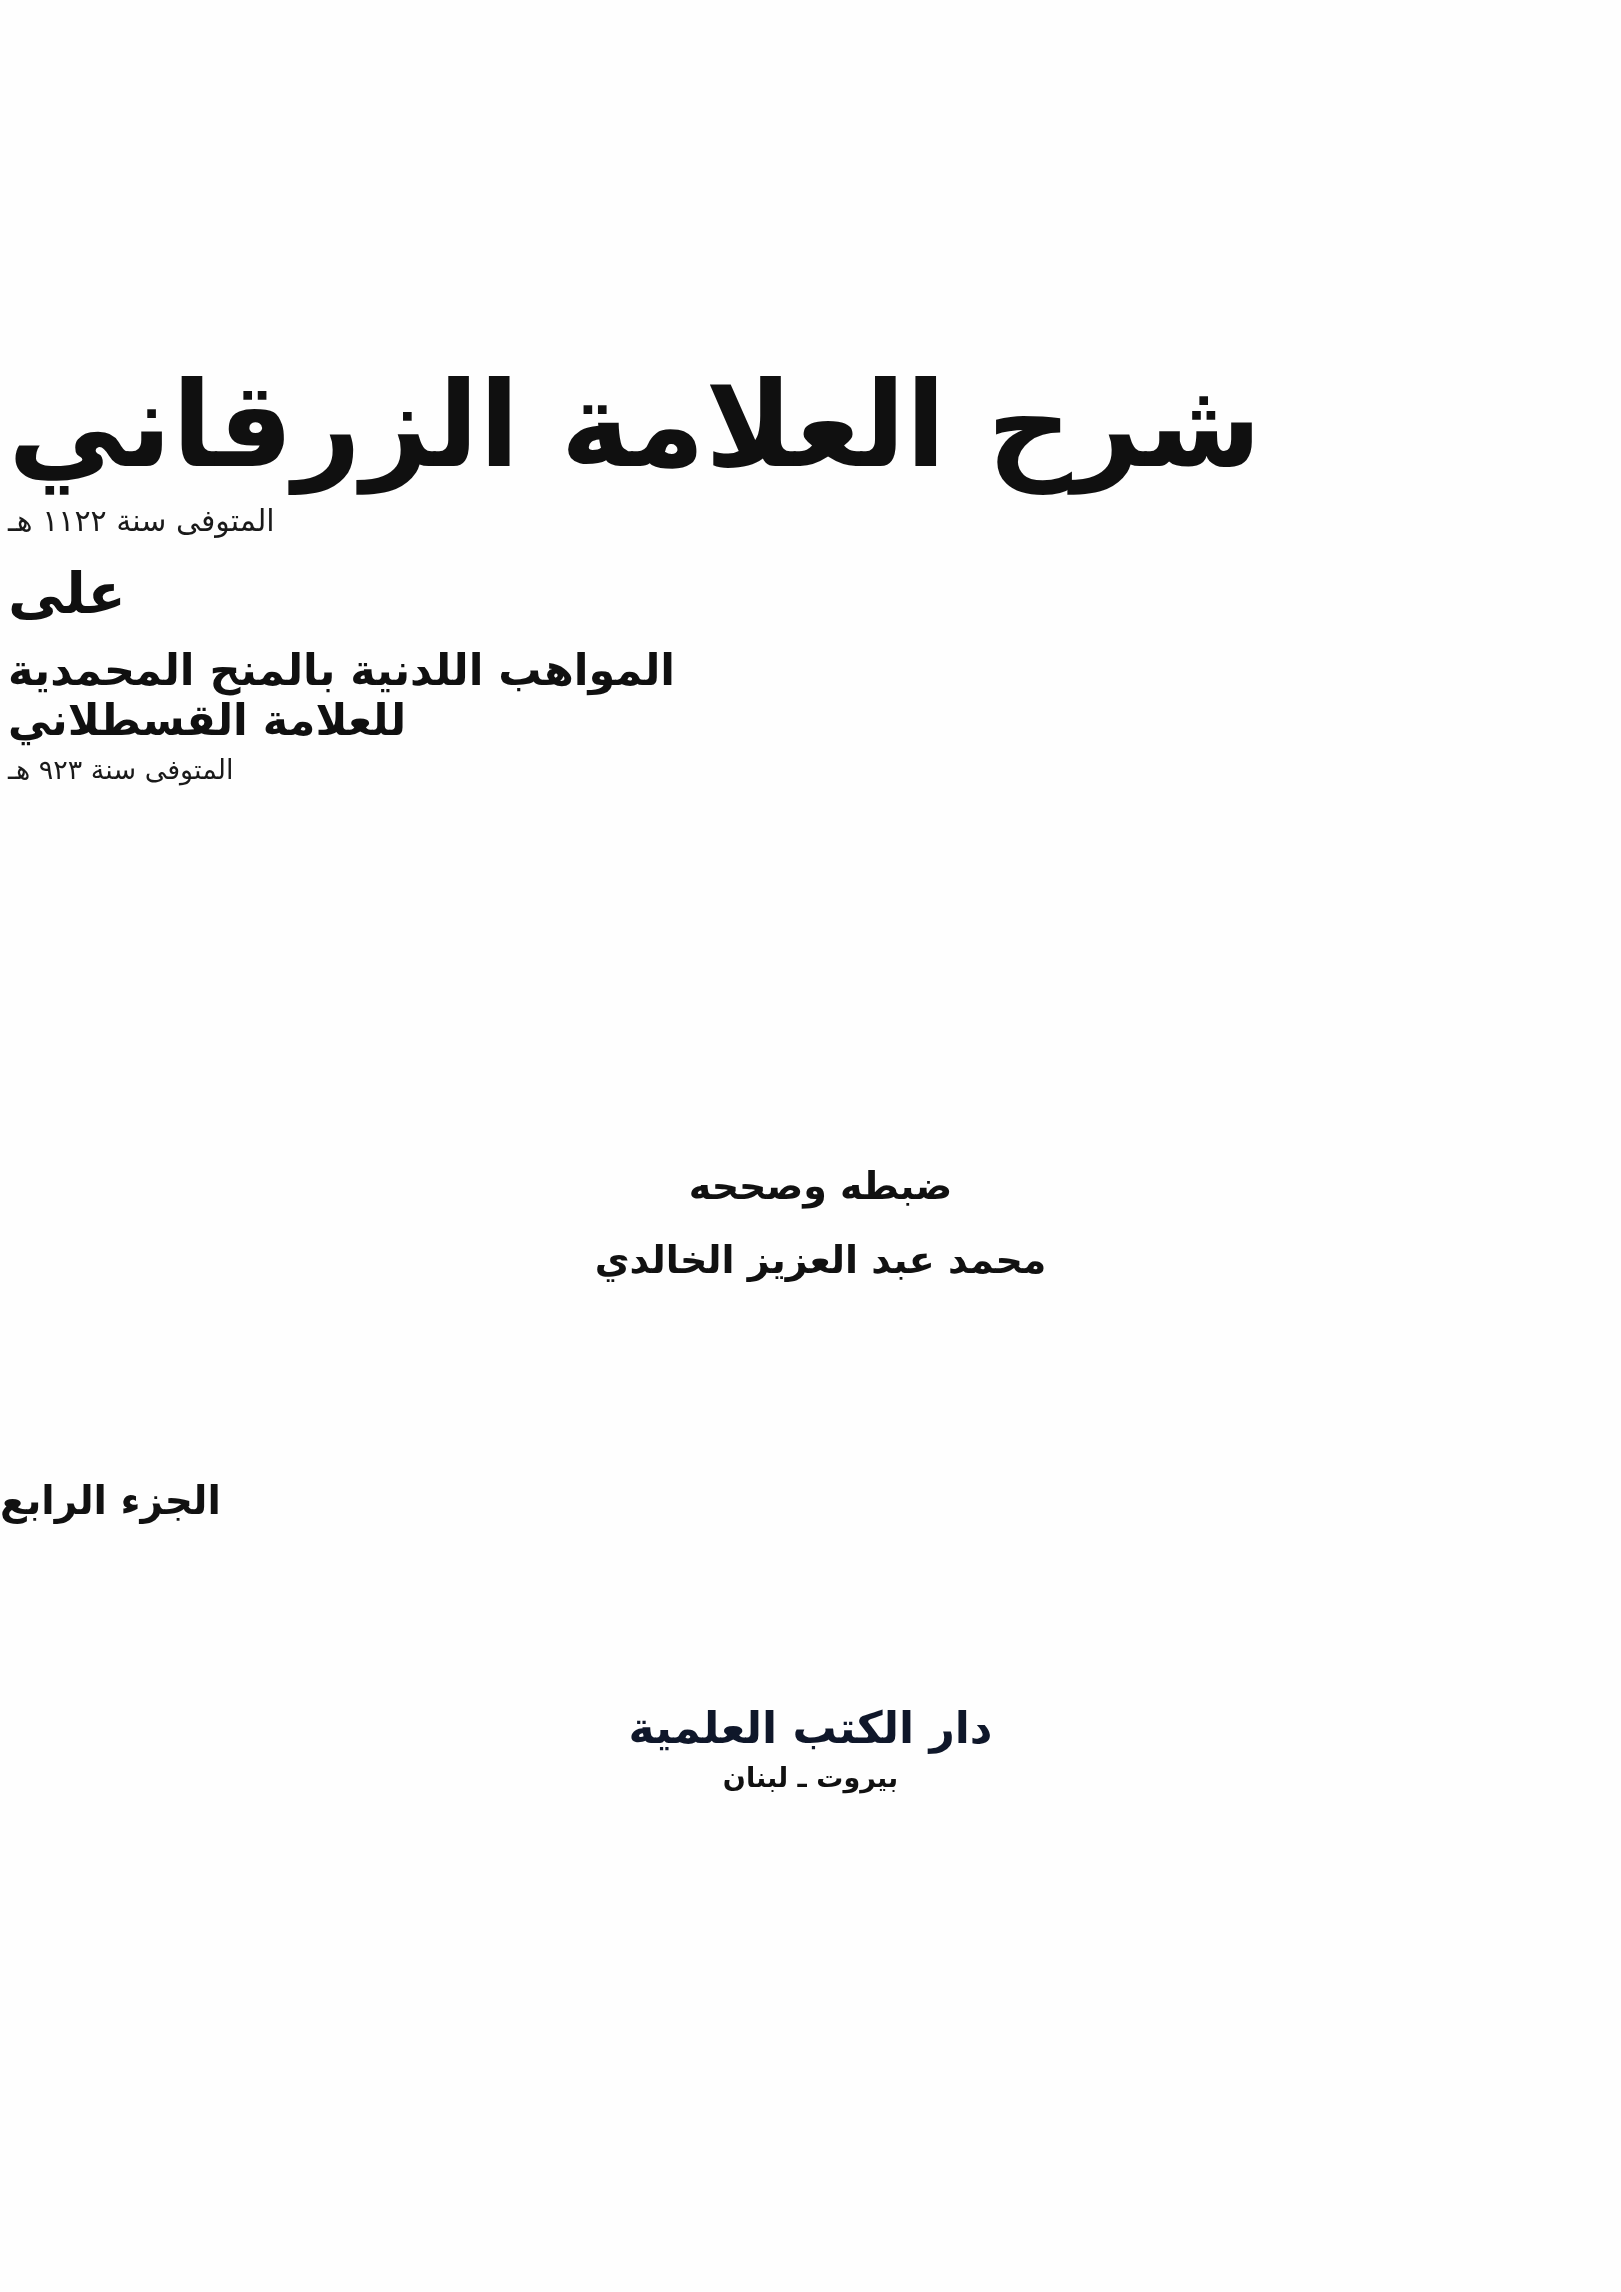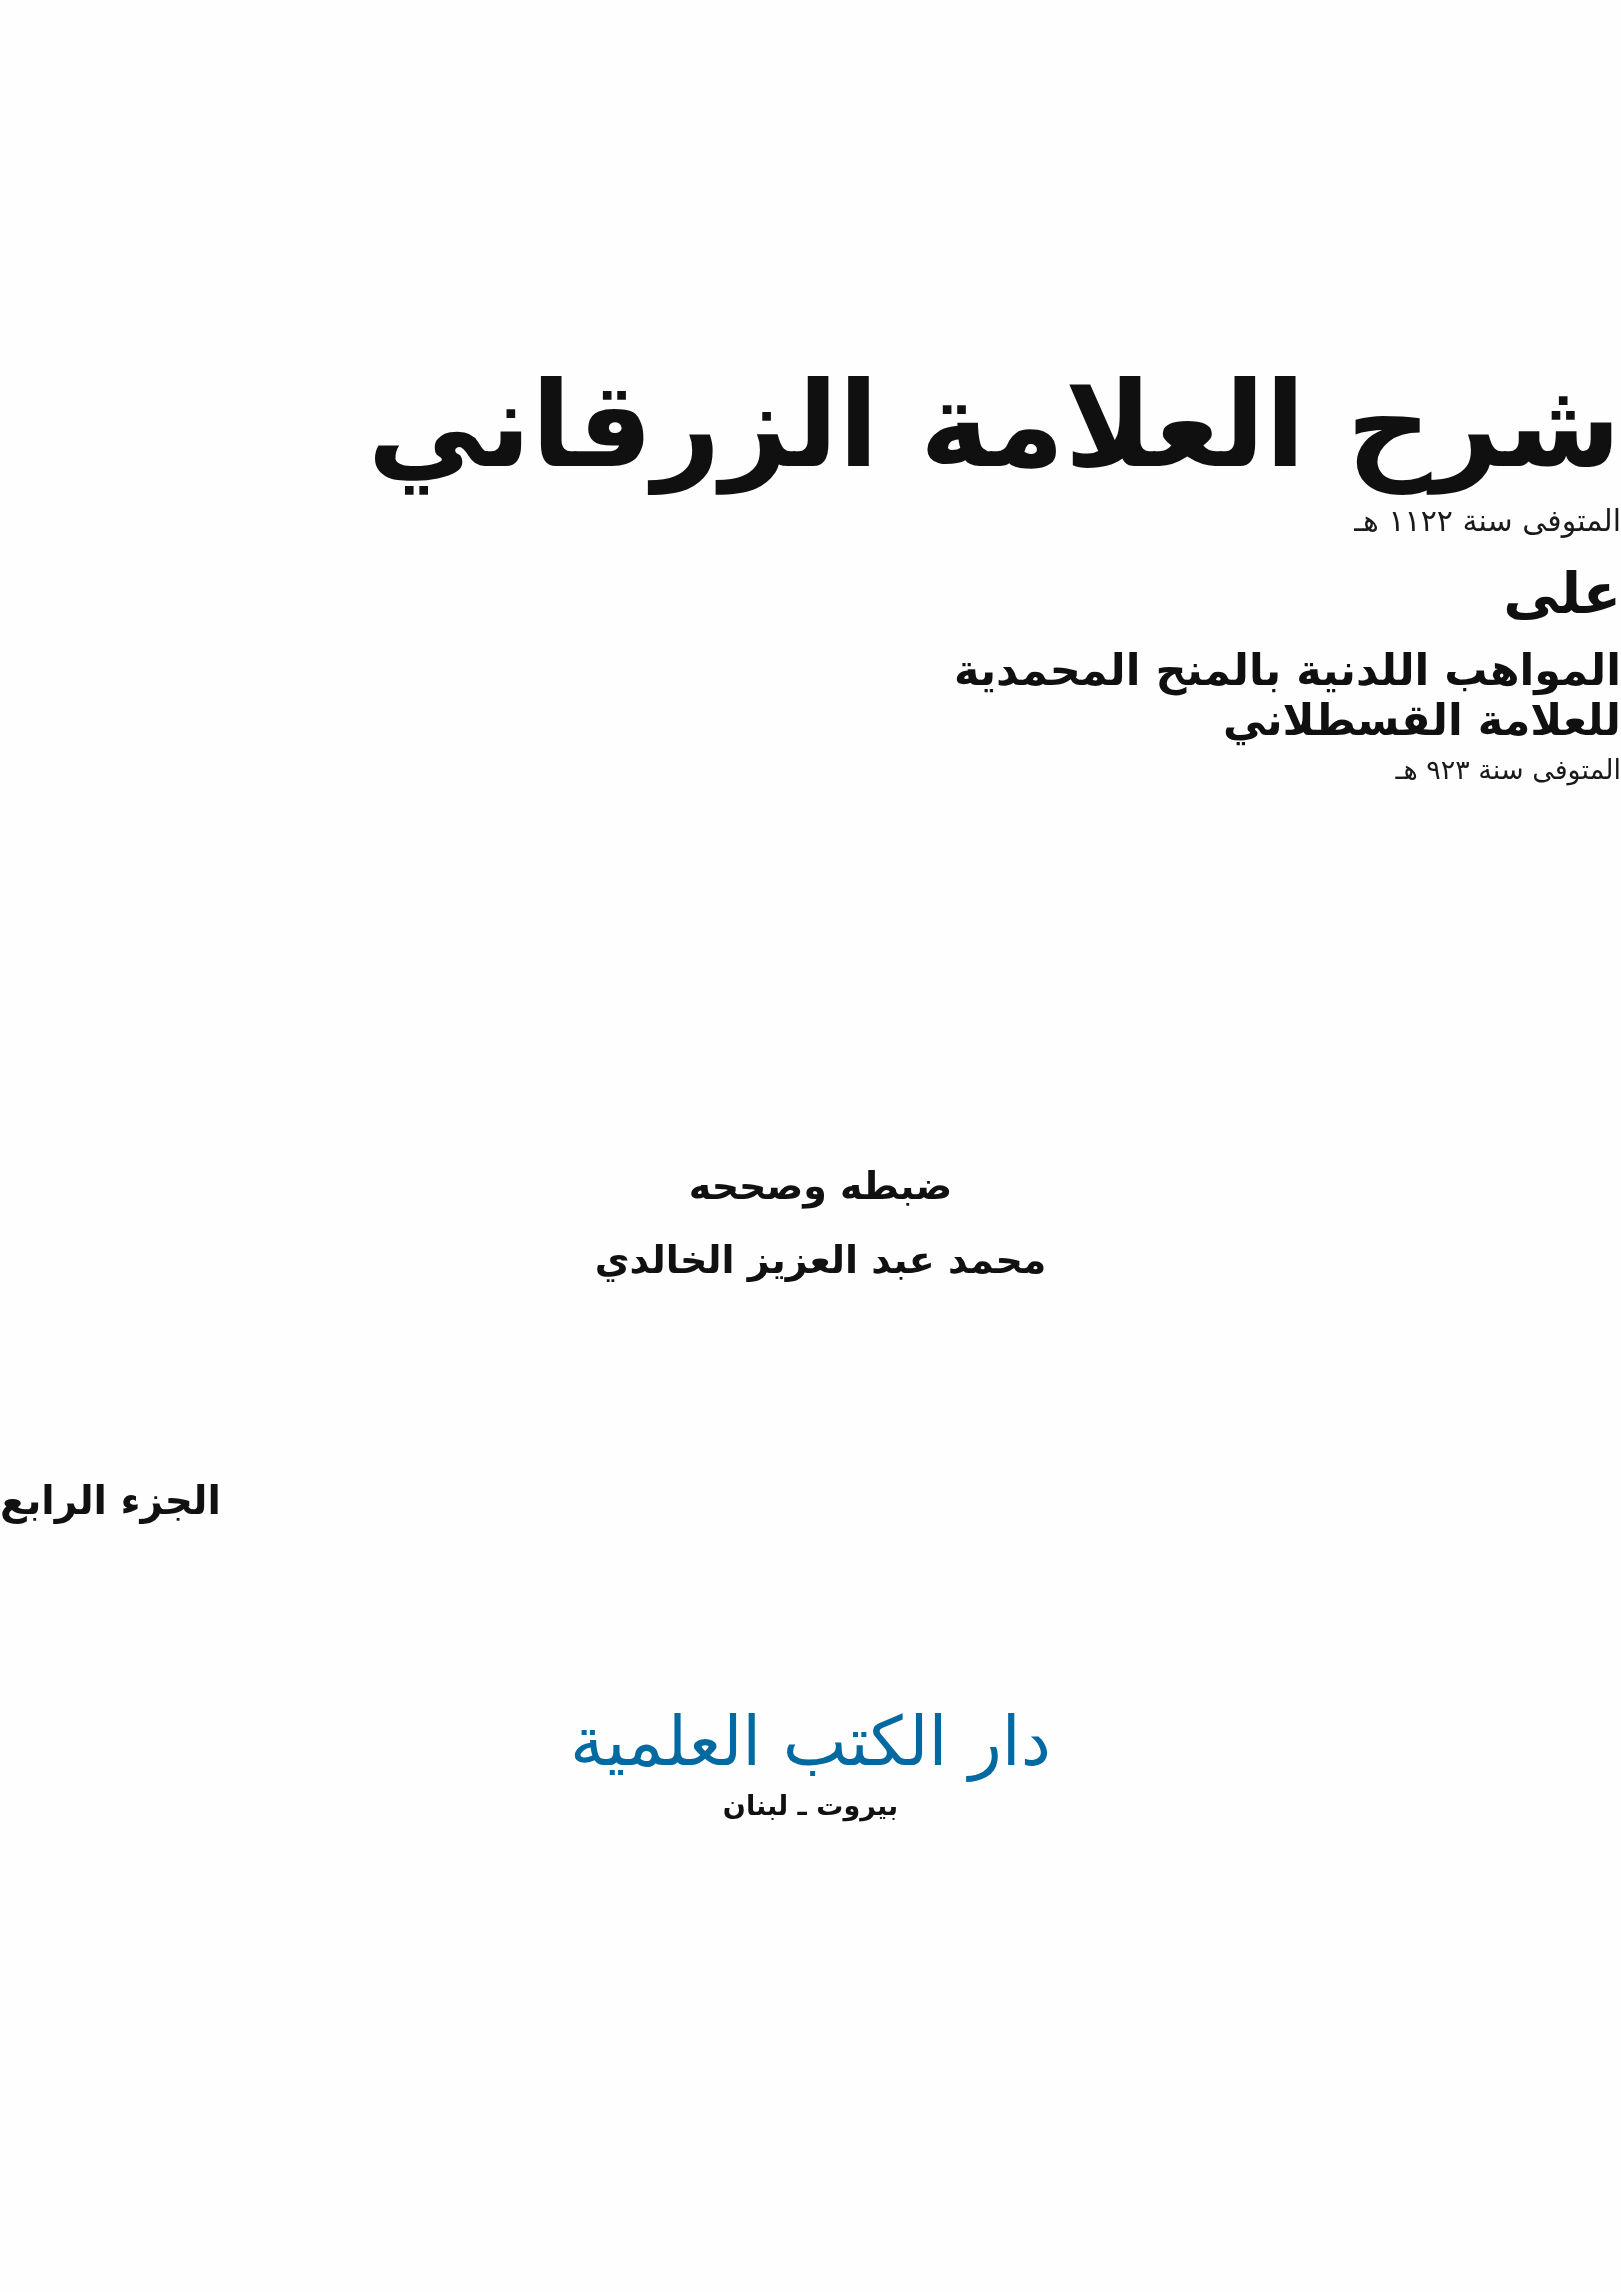--- a/index.html
+++ b/index.html
@@ -46,21 +46,21 @@
     letter-spacing: 0.2px;
     direction: ltr;
   }
 
   
   .title-block {
     position: absolute;
     top: 358px;
     left: 8px;
     right: 0;
-    text-align: right;
+    text-align: left;
     direction: rtl;
   }
 
   .main-title {
     font-family: "DejaVu Sans", sans-serif;
     font-size: 118px;
     line-height: 1.15;
     font-weight: 700;
     color: #101010;
     letter-spacing: -1.8px;
@@ -145,23 +145,23 @@
   
   .publisher-block {
     position: absolute;
     top: 1702px;
     left: 0;
     right: 0;
     text-align: center;
     direction: rtl;
   }
   .publisher-name {
-    font-size: 68px;
-    font-weight: 400;
-    color: #0369a1;
+    font-size: 44px;
+    font-weight: 700;
+    color: #0f172a;
     letter-spacing: 1.8px;
   }
   .publisher-place {
     margin-top: 9px;
     font-size: 27px;
     font-weight: 700;
     color: #111;
     letter-spacing: 9px;
   }
 </style>

